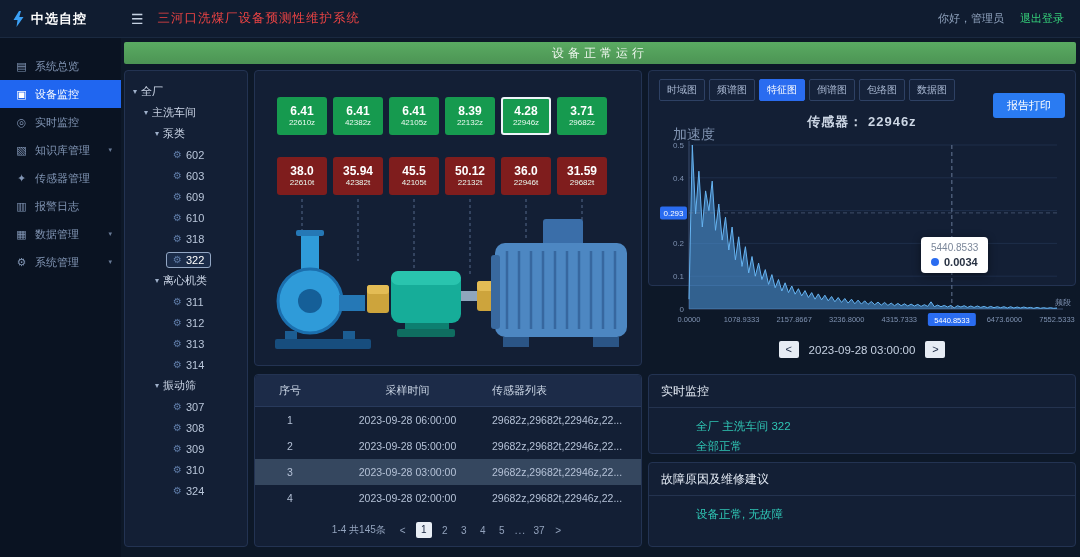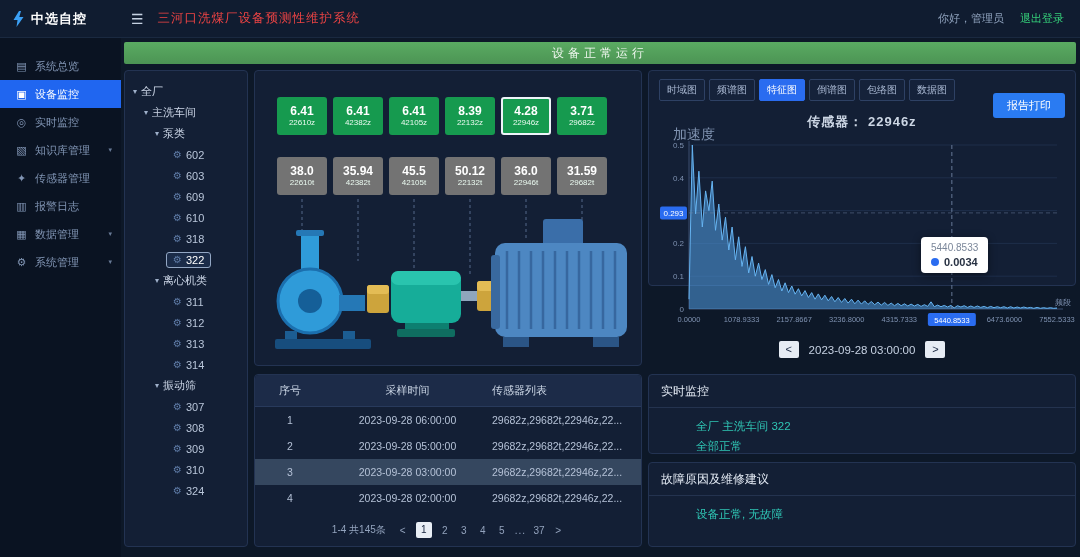--- a/index.html
+++ b/index.html
@@ -37,21 +37,21 @@
   .t-leafbox.sel{border-color:#93a7c4;background:#1b2c49;color:#ffffff;}
   .t-gear{font-size:10px;color:#5f7ca8;}
 
   
   #equip-panel{left:254px;top:70px;width:388px;height:296px;overflow:hidden;}
   .badge-row{position:absolute;left:22px;display:flex;gap:6px;}
   #vel-badges{top:26px;}
   #temp-badges{top:86px;}
   .badge{width:50px;height:38px;border-radius:3px;display:flex;flex-direction:column;align-items:center;justify-content:center;cursor:pointer;border:2px solid transparent;}
   .badge.green{background:#169a4f;}
-  .badge.orange{background:#737373;}
+  .badge.orange{background:#7f1d1d;}
   .badge.sel{border-color:#eef3f8;}
   .b-val{color:#ffffff;font-size:12px;font-weight:bold;line-height:13px;}
   .b-id{color:#eafaf0;font-size:8px;line-height:10px;}
   #equip-svg{position:absolute;left:0;top:128px;}
 
   
   #table-panel{left:254px;top:374px;width:388px;height:173px;overflow:hidden;}
   .thead{display:flex;height:32px;align-items:center;background:#1c2b48;border-bottom:1px solid #283a5c;color:#ccd7e6;font-size:11px;border-radius:4px 4px 0 0;}
   .trow{display:flex;height:26px;align-items:center;color:#b4c1d6;font-size:10.5px;cursor:pointer;}
   .trow.hl{background:#35475f;}

